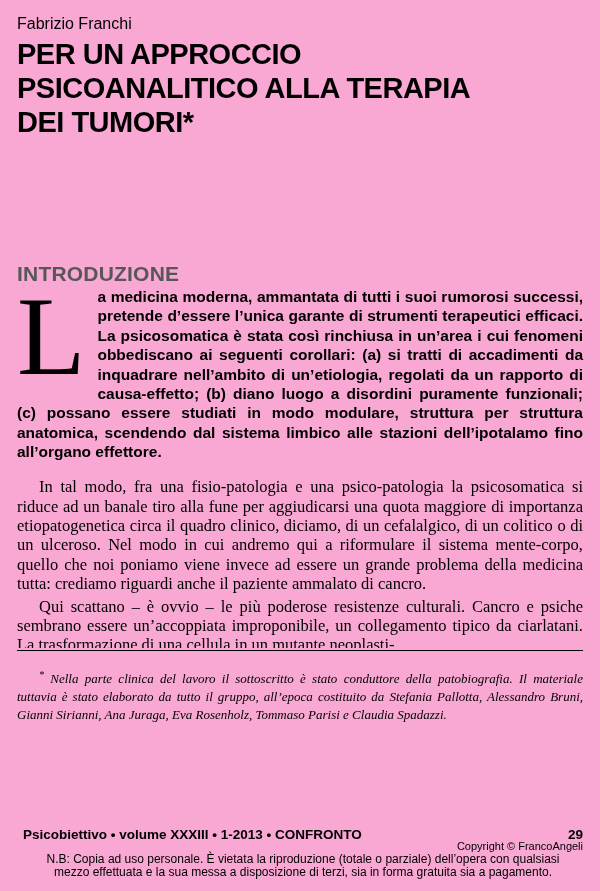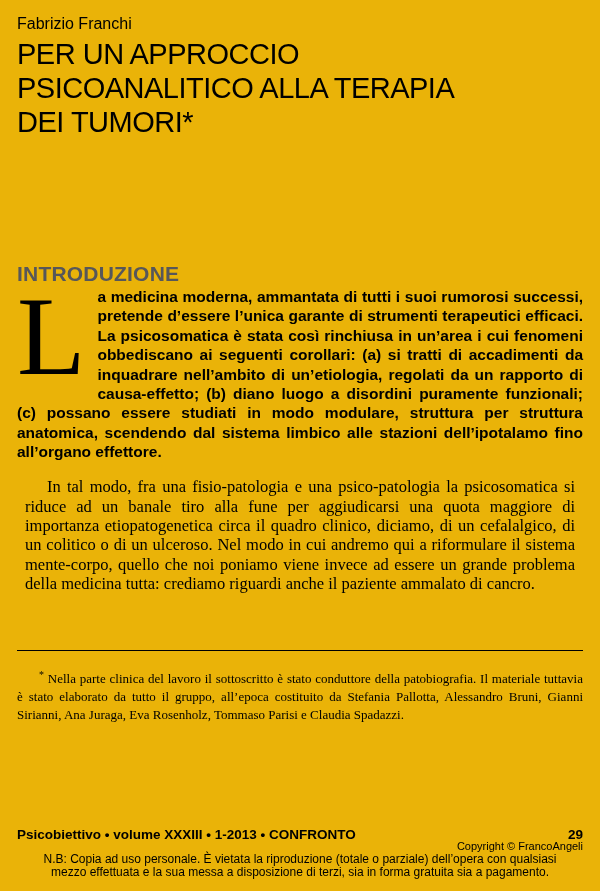--- a/index.html
+++ b/index.html
@@ -5,21 +5,21 @@
   html, body {
     margin: 0;
     padding: 0;
     background: #e8e8e8;
   }
   .page {
     position: relative;
     width: 600px;
     height: 891px;
     margin: 0 auto;
-    background: #eab308;
+    background: #f9a8d4;
     overflow: hidden;
     color: #000;
   }
   .content {
     position: absolute;
     top: 0; left: 0; right: 0;
     height: 648px;
     overflow: hidden;
     padding: 14px 17px 0 17px;
     box-sizing: border-box;
@@ -27,21 +27,21 @@
   .author {
     font-family: "Liberation Sans", sans-serif;
     font-size: 16px;
     line-height: 20px;
     font-weight: 400;
   }
   .title {
     font-family: "Liberation Sans", sans-serif;
     font-size: 29px;
     line-height: 34px;
-    font-weight: 400;
+    font-weight: 700;
     letter-spacing: -0.5px;
     white-space: pre-line;
     margin: 3px 0 11px 0;
   }
   .section-heading {
     font-family: "Liberation Sans", sans-serif;
     font-size: 21px;
     line-height: 18px;
     font-weight: 700;
     color: #57575a;
@@ -64,49 +64,50 @@
     line-height: 93px;
     height: 96px;
     margin: 3px 12px 0 0;
   }
   .body-par {
     font-family: "Liberation Serif", serif;
     font-size: 16.5px;
     line-height: 19.4px;
     text-align: justify;
     text-indent: 22px;
-    margin: 8px;
+    margin: 0;
   }
   .body-par + .body-par { margin-top: 3px; }
   .notes {
     position: absolute;
     top: 650px; left: 17px; right: 17px;
     font-family: "Liberation Serif", serif;
     font-size: 13px;
     line-height: 18px;
     text-align: justify;
   }
   .notes hr {
     border: none;
     border-top: 1.5px solid #000;
     margin: 0 0 3px 0;
   }
   .note-bio { margin: 0; }
   .note-ast {
     margin: 19px 0 0 0;
     text-indent: 22px;
+    font-style: italic;
   }
   .note-ast sup {
     font-size: 10px;
     vertical-align: super;
     line-height: 0;
   }
   .pagefooter {
     position: absolute;
-    top: 827px; left: 17px; right: 17px;
+    top: 827px; left: 23px; right: 17px;
     font-family: "Liberation Sans", sans-serif;
   }
   .footer-row {
     display: flex;
     justify-content: space-between;
     align-items: baseline;
     font-size: 13.5px;
     line-height: 15px;
     font-weight: 700;
   }
@@ -138,20 +139,21 @@
 DEI TUMORI*</h1>
 
     <div class="section-heading">INTRODUZIONE</div>
 
     <p class="intro">
       <span class="dropcap">L</span><span>a medicina moderna, ammantata di tutti i suoi rumorosi successi, pretende d’essere l’unica garante di strumenti terapeutici efficaci. La psicosomatica è stata così rinchiusa in un’area i cui fenomeni obbediscano ai seguenti corollari: (a) si tratti di accadimenti da inquadrare nell’ambito di un’etiologia, regolati da un rapporto di causa-effetto; (b) diano luogo a disordini puramente funzionali; (c) possano essere studiati in modo modulare, struttura per struttura anatomica, scendendo dal sistema limbico alle stazioni dell’ipotalamo fino all’organo effettore.</span>
     </p>
 
     <p class="body-par">In tal modo, fra una fisio-patologia e una psico-patologia la psicosomatica si riduce ad un banale tiro alla fune per aggiudicarsi una quota maggiore di importanza etiopatogenetica circa il quadro clinico, diciamo, di un cefalalgico, di un colitico o di un ulceroso. Nel modo in cui andremo qui a riformulare il sistema mente-corpo, quello che noi poniamo viene invece ad essere un grande problema della medicina tutta: crediamo riguardi anche il paziente ammalato di cancro.</p>
 
+    <p class="body-par">Qui scattano – è ovvio – le più poderose resistenze culturali. Cancro e psiche sembrano essere un’accoppiata improponibile, un collegamento tipico da ciarlatani. La trasformazione di una cellula in un mutante neoplasti-</p>
 
   </div>
 
   <div class="notes">
     <hr>
     <p class="note-ast">
       <sup>*</sup><span> Nella parte clinica del lavoro il sottoscritto è stato conduttore della patobiografia. Il materiale tuttavia è stato elaborato da tutto il gruppo, all’epoca costituito da Stefania Pallotta, Alessandro Bruni, Gianni Sirianni, Ana Juraga, Eva Rosenholz, Tommaso Parisi e Claudia Spadazzi.</span>
     </p>
   </div>
 

